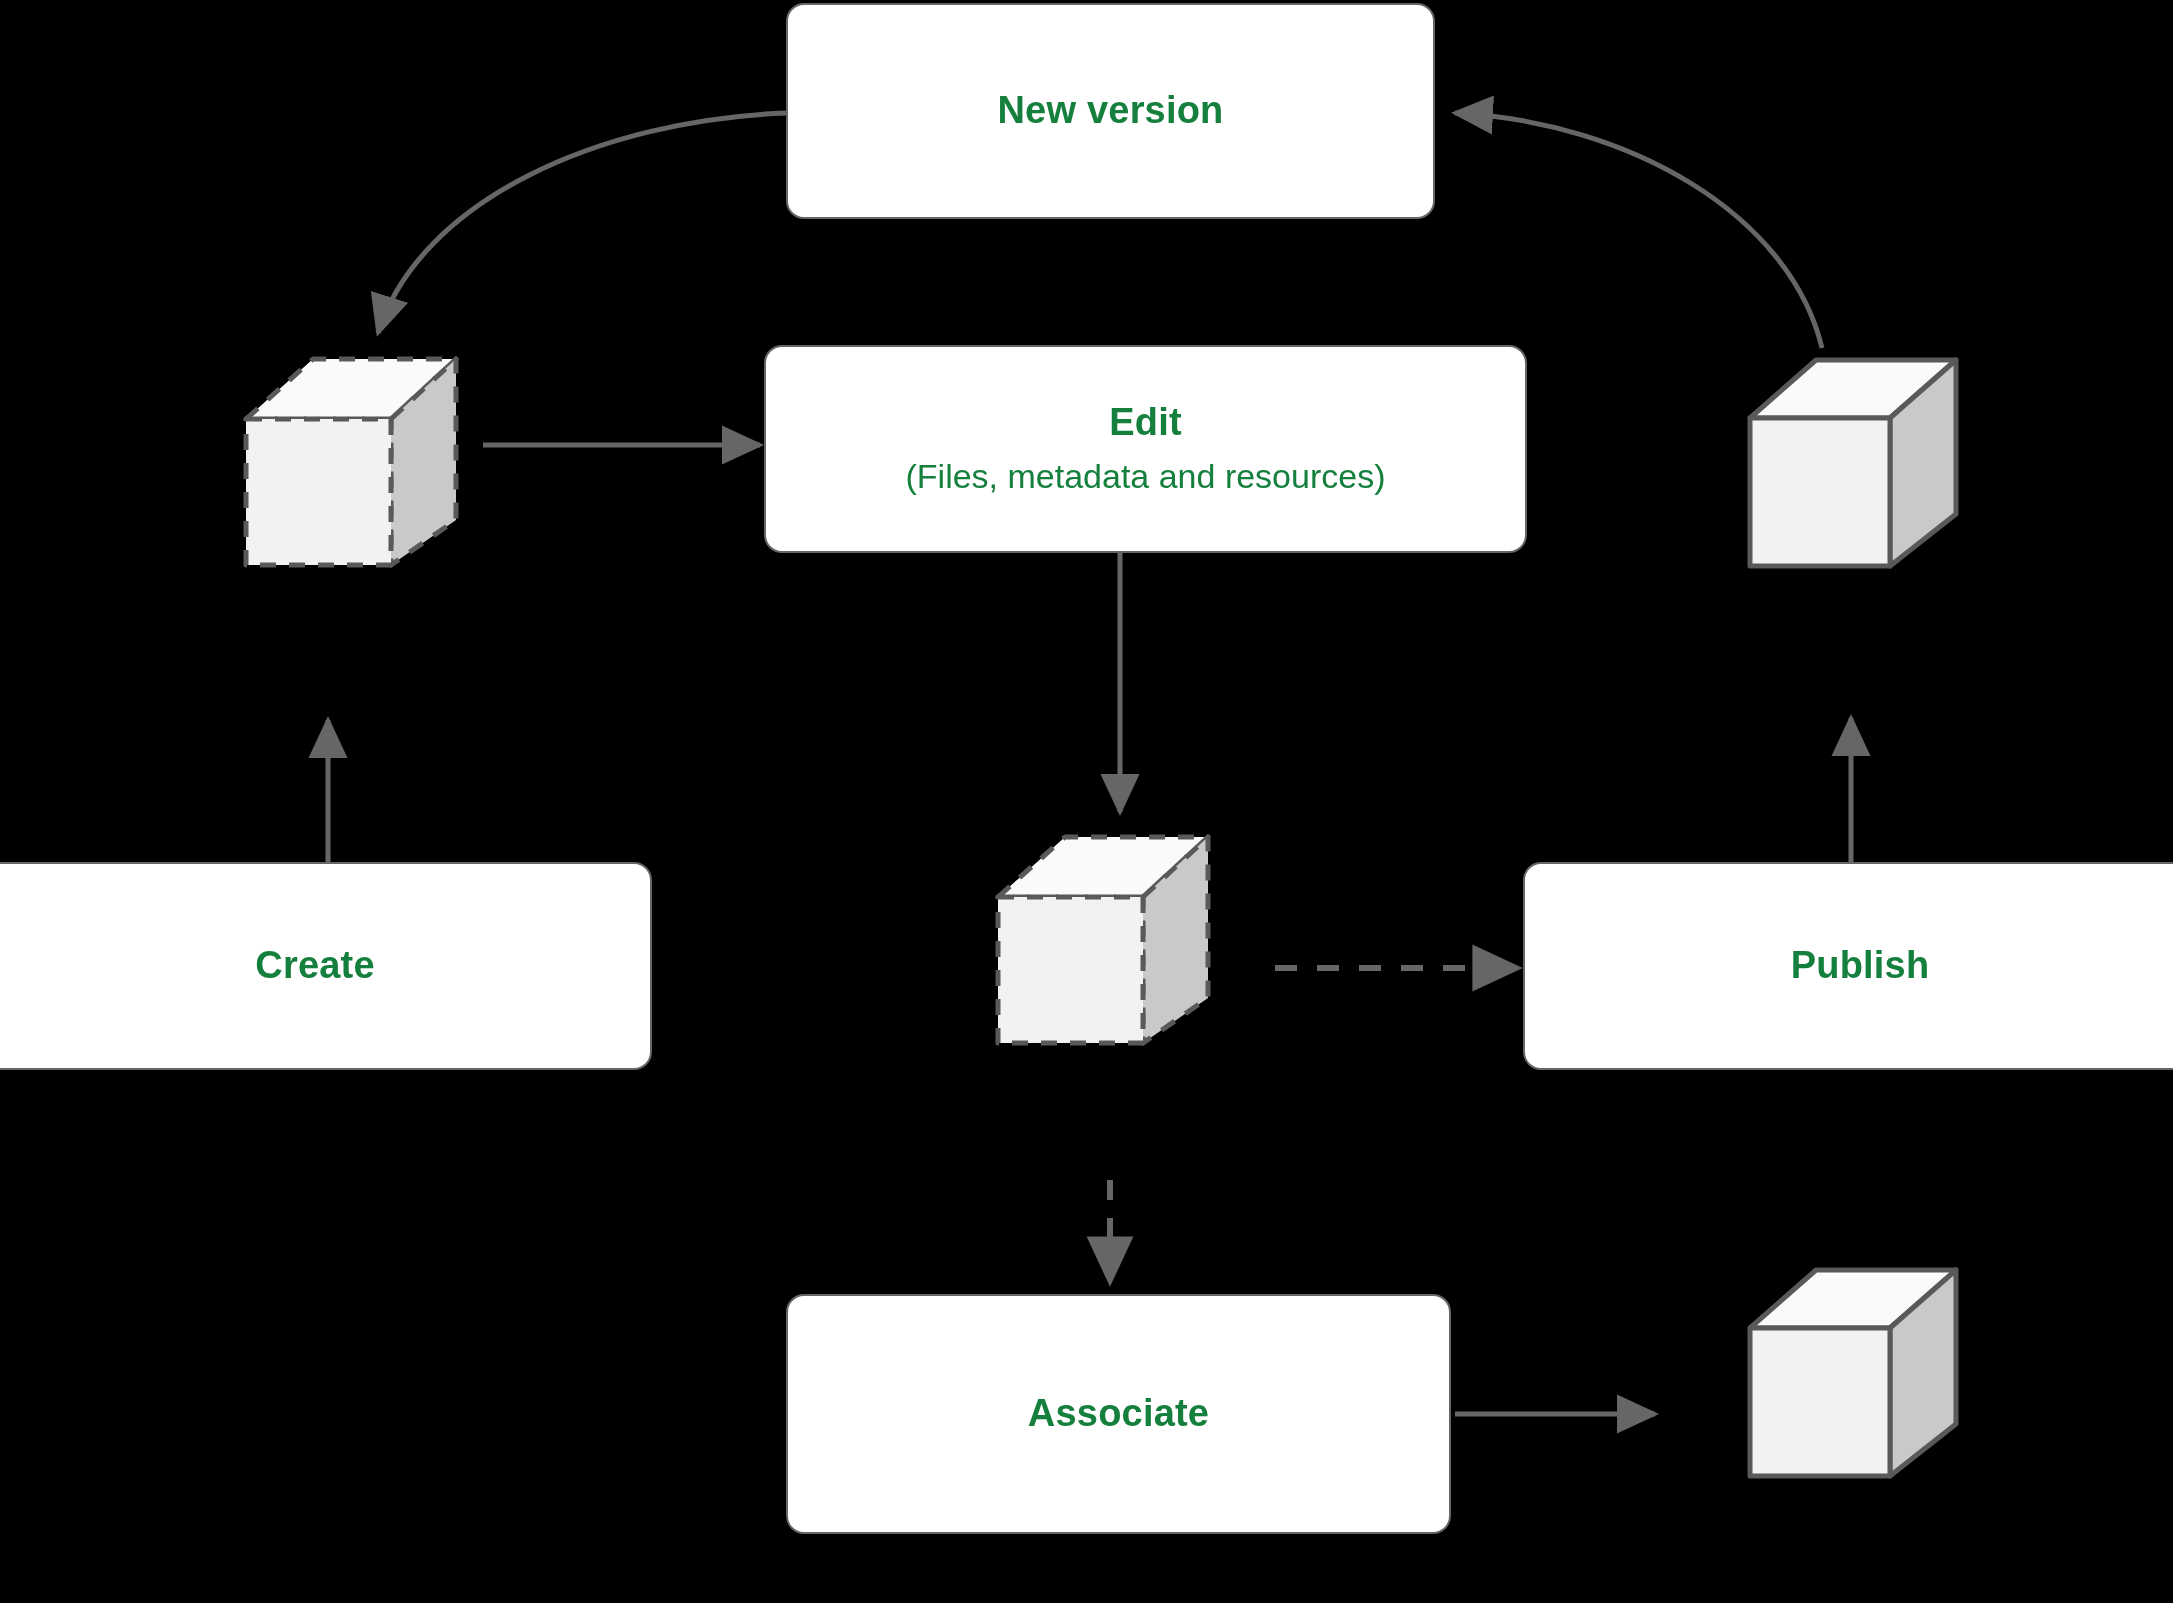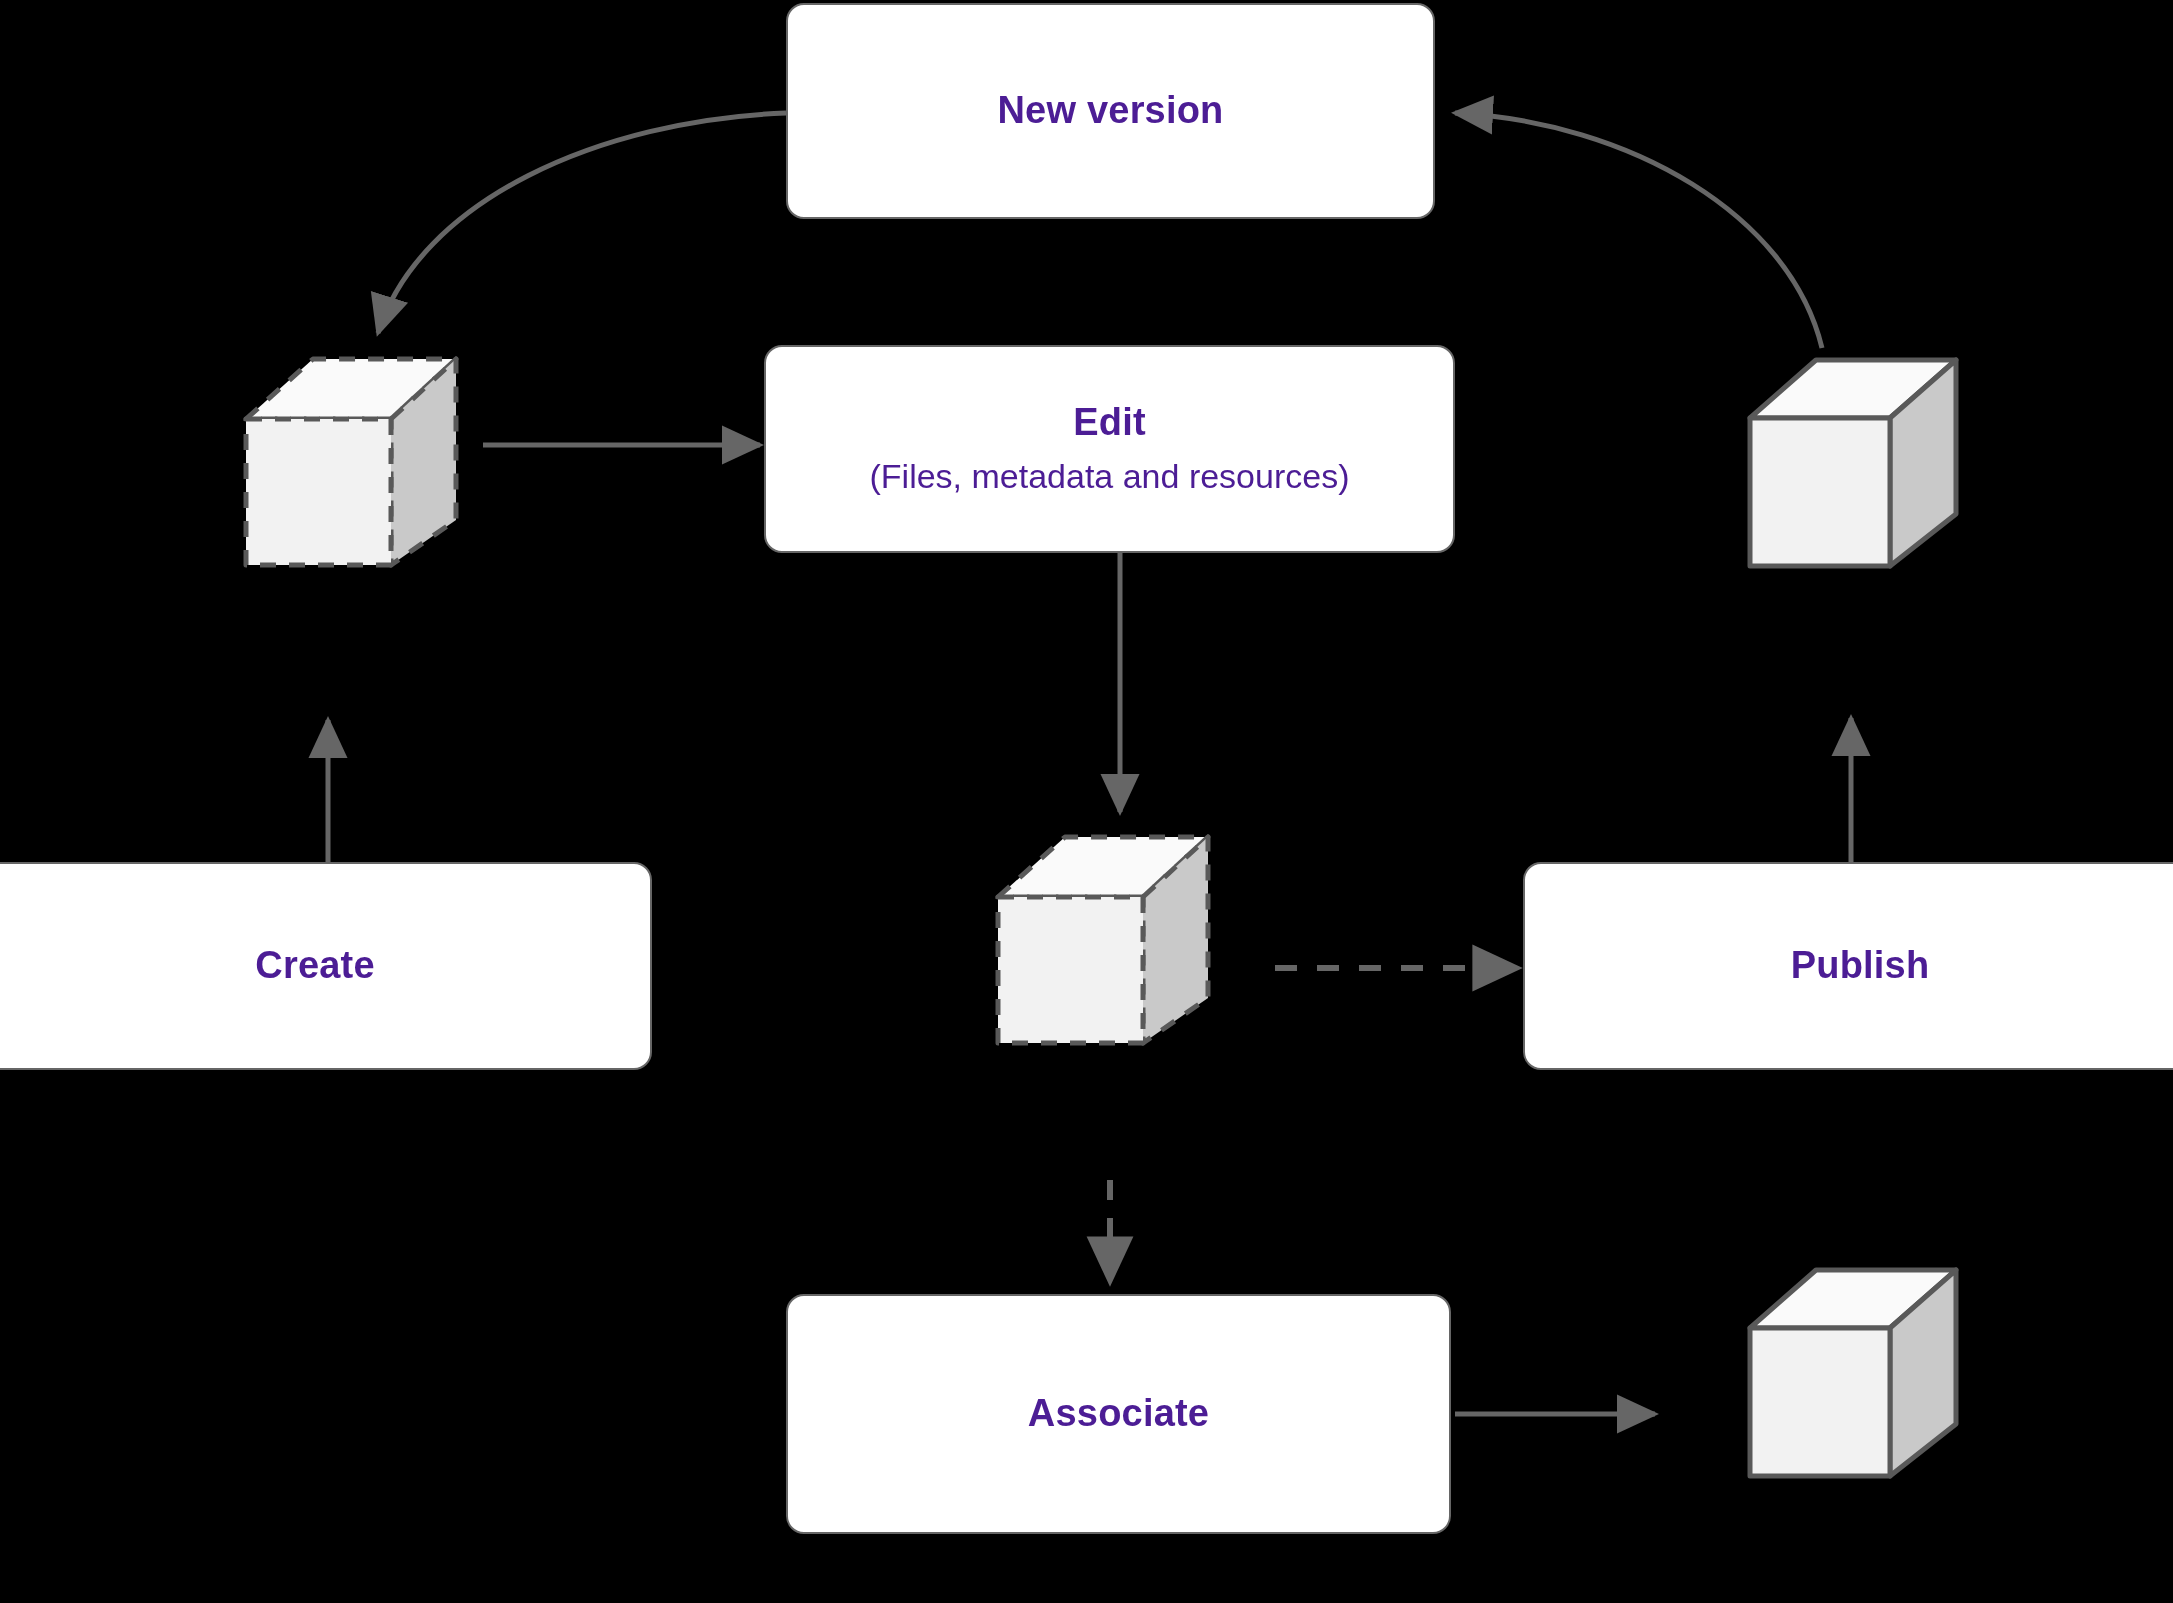--- a/index.html
+++ b/index.html
@@ -27,21 +27,21 @@
   .node-box {
     position: absolute;
     box-sizing: border-box;
     background: #ffffff;
     border: 2px solid #666666;
     border-radius: 18px;
     display: flex;
     flex-direction: column;
     align-items: center;
     justify-content: center;
-    color: #4c1d95;
+    color: #15803d;
     text-align: center;
     z-index: 3;
   }
   .node-title {
     font-size: 38px;
     font-weight: bold;
     line-height: 1.15;
     letter-spacing: 0.2px;
   }
   .node-sub {
@@ -104,21 +104,21 @@
 
     <g>
       <line x1="1455" y1="1414" x2="1655" y2="1414" stroke="#666666" stroke-width="5" marker-end="url(#arrowSolid)"></line>
     </g>
   </svg>
 
   <div class="node-box" style="left:786px; top:3px; width:649px; height:216px;">
     <div class="node-title">New version</div>
   </div>
 
-  <div class="node-box" style="left:764px; top:345px; width:691px; height:208px;">
+  <div class="node-box" style="left:764px; top:345px; width:763px; height:208px;">
     <div class="node-title">Edit</div>
     <div class="node-sub">(Files, metadata and resources)</div>
   </div>
 
   <div class="node-box" style="left:-22px; top:862px; width:674px; height:208px;">
     <div class="node-title">Create</div>
   </div>
 
   <div class="node-box" style="left:1523px; top:862px; width:674px; height:208px;">
     <div class="node-title">Publish</div>

